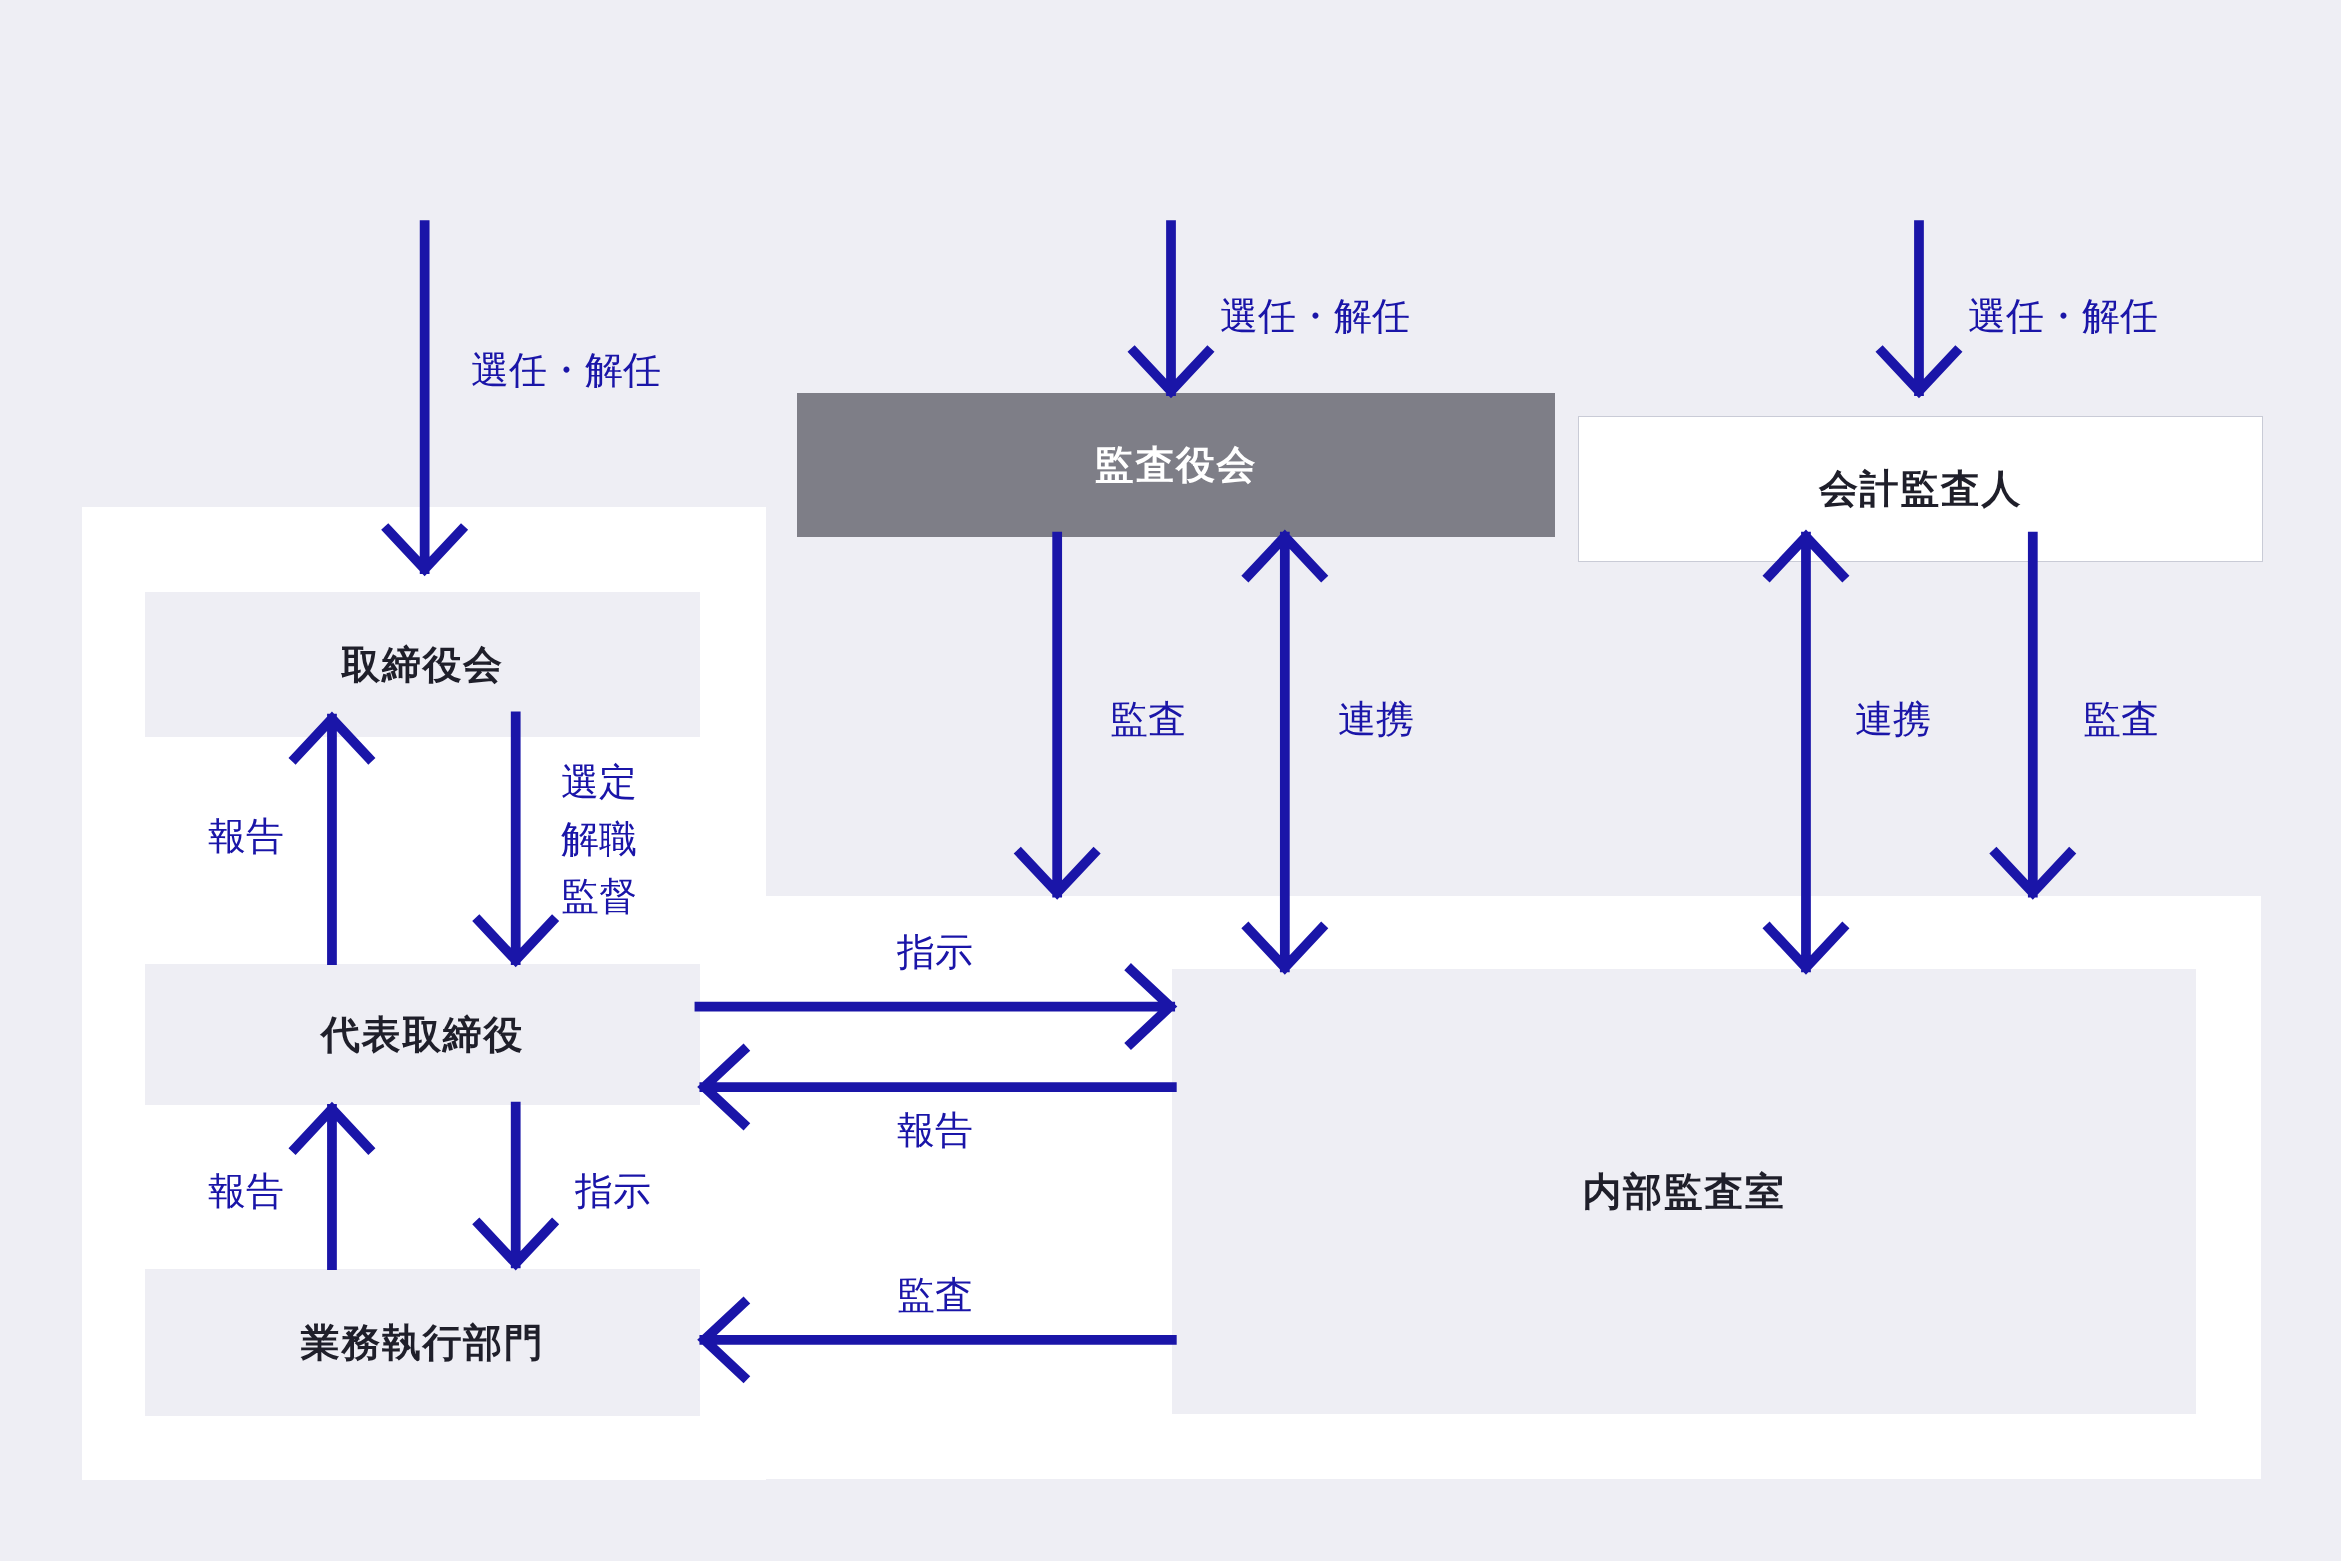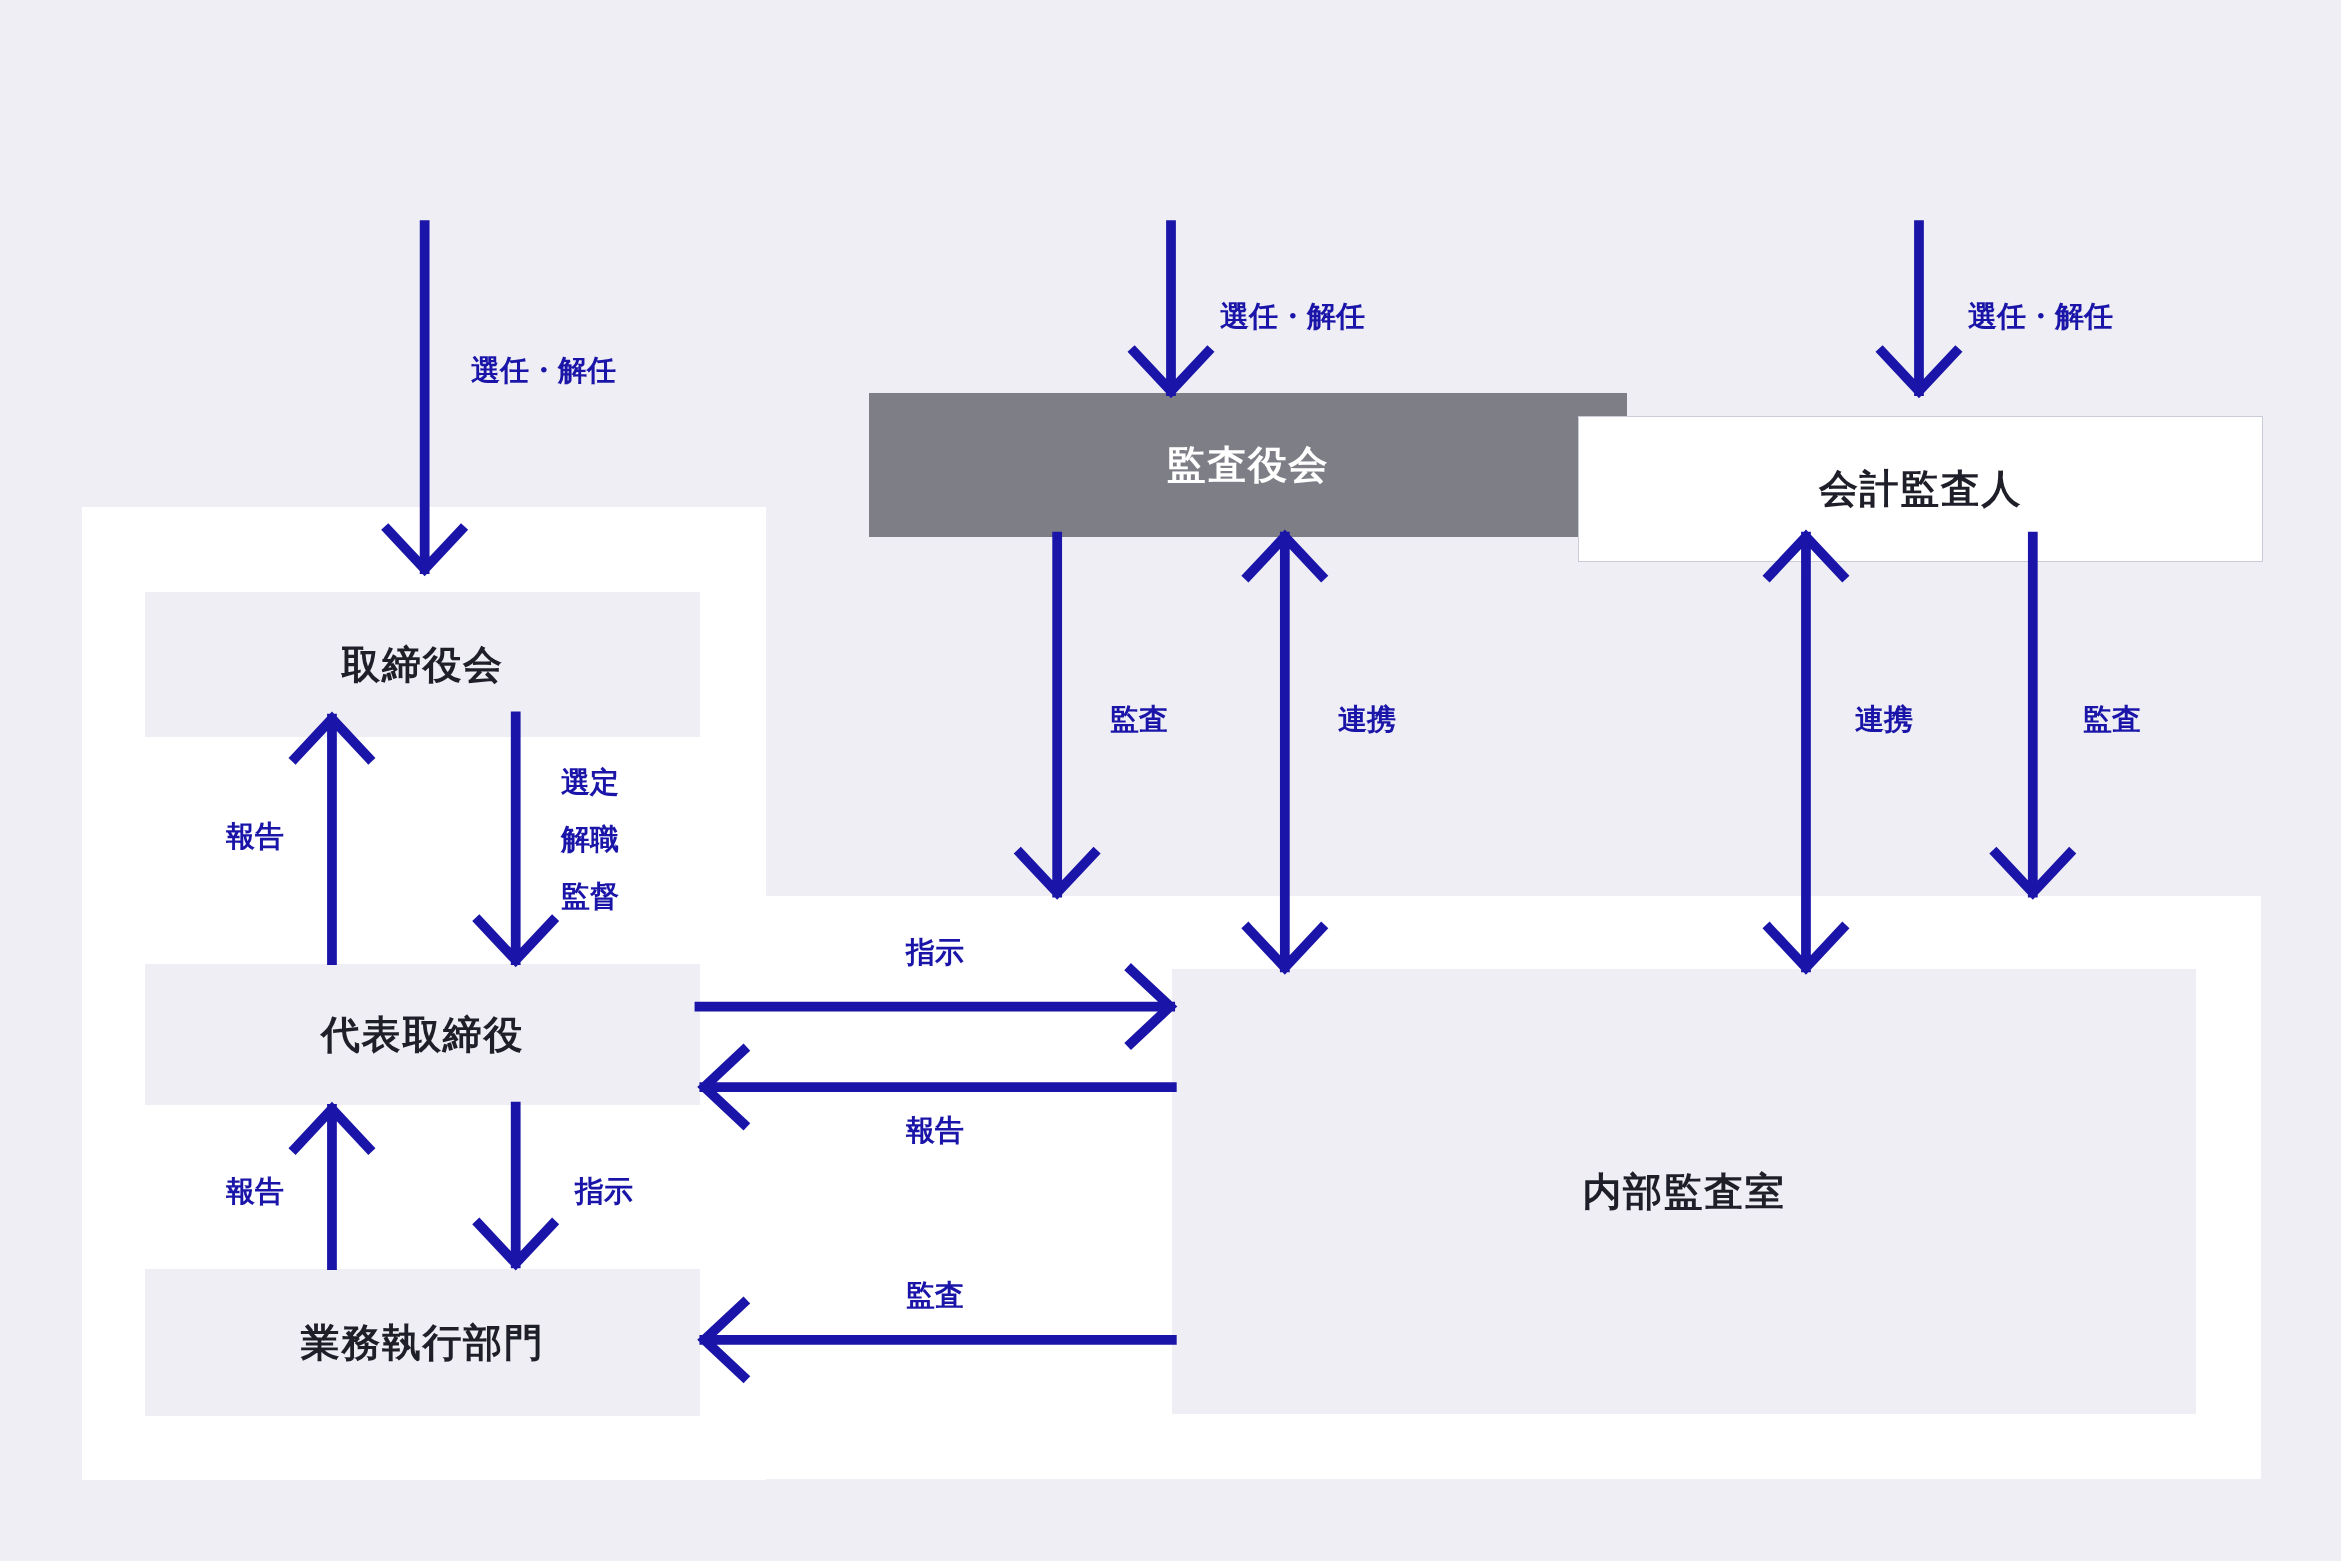--- a/index.html
+++ b/index.html
@@ -25,39 +25,39 @@
     font-size:39px;font-weight:600;color:var(--ink);
     letter-spacing:1.6px;white-space:nowrap;
   }
   .node.gray{background:var(--gray);color:#ffffff;}
   .node.white{background:#ffffff;border:1.6px solid var(--border);}
   .node.light{background:var(--bg);}
   svg.arrows{position:absolute;left:0;top:0;width:2342px;height:1561px;}
   path.arrow{fill:none;stroke:var(--accent);stroke-width:12;stroke-linecap:square;stroke-linejoin:miter;}
   .alabel{
     position:absolute;
-    font-size:29px;font-weight:700;color:var(--accent);
+    font-size:38px;font-weight:400;color:var(--accent);
     white-space:nowrap;line-height:1;
     transform:translateY(-50%);
   }
   .alabel.center{transform:translate(-50%,-50%);}
   .alabel.right{transform:translate(-100%,-50%);}
   .alabel.stack{line-height:57px;}
   .alabel.stack span{display:block;}
 </style>
 </head>
 <body>
 
 <div class="canvas">
 
   <div class="panel" style="left:82px;top:507px;width:684px;height:973px;"></div>
   <div class="panel" style="left:766px;top:896px;width:1495px;height:583px;"></div>
 
 
-  <div class="node gray" style="left:869px;top:393px;width:758px;height:144px;">
+  <div class="node gray" style="left:797px;top:393px;width:758px;height:144px;">
     <span>監査役会</span>
   </div>
 
   <div class="node white" style="left:1578px;top:416px;width:683px;height:144px;">
     <span>会計監査人</span>
   </div>
 
   <div class="node light" style="left:145px;top:572px;width:555px;height:145px;margin-top:20px;">
     <span>取締役会</span>
   </div>

